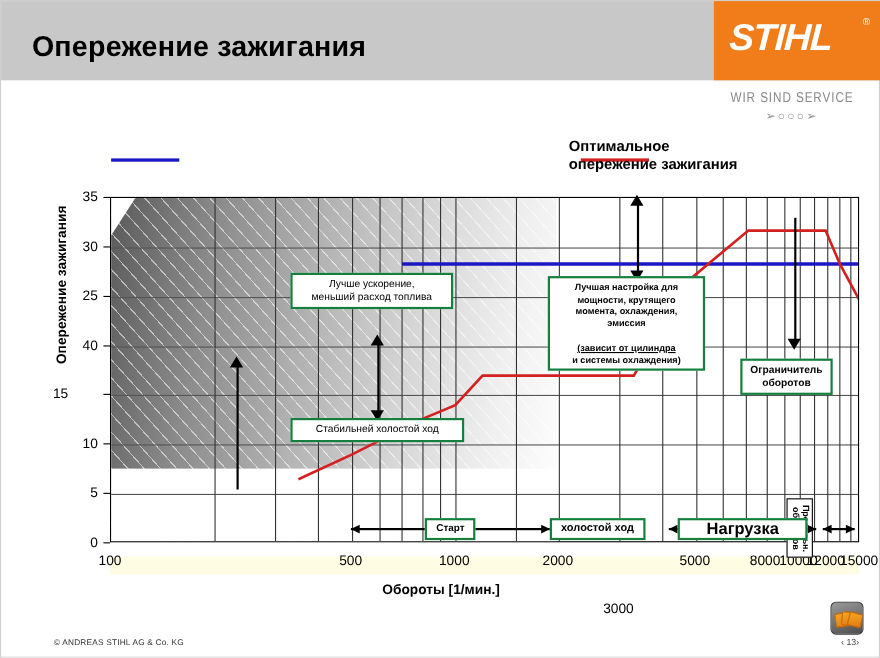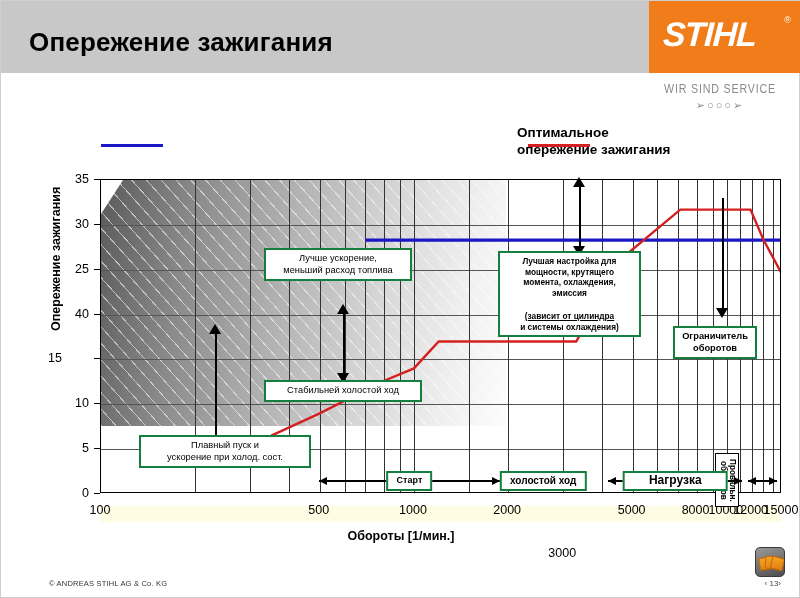--- a/index.html
+++ b/index.html
@@ -182,24 +182,20 @@
   <div class="atri aup" style="left:336px;top:303px;"></div>
   <div class="atri adn" style="left:336px;top:372px;"></div>
 
   <div class="aline" style="left:578px;top:185px;height:62px;"></div>
   <div class="atri aup" style="left:572px;top:176px;"></div>
   <div class="atri adn" style="left:572px;top:245px;"></div>
 
   <div class="aline" style="left:721px;top:197px;height:112px;"></div>
   <div class="atri adn" style="left:715px;top:307px;"></div>
 
-  <div class="cbox" style="left:138px;top:434px;width:172px;">
-    <div>Плавный пуск и</div>
-    <div>ускорение при  холод. сост.</div>
-  </div>
 
   <div class="cbox" style="left:263px;top:247px;width:148px;">
     <div>Лучше ускорение,</div>
     <div>меньший расход топлива</div>
   </div>
 
   <div class="cbox" style="left:263px;top:379px;width:158px;">
     <div>Стабильней холостой ход</div>
   </div>
 
@@ -232,21 +228,21 @@
       <div class="rng" style="left: 506.153px; width: 72.1182px; top: 474px;">
         <div class="bar"></div>
         <div class="ah al"></div>
         <div class="ah ar"></div>
         <div class="cbox b" style="left: 50%; top: -4px; transform: translateX(-50%); white-space: nowrap; font-size: 10px; padding: 2px 8px;">холостой ход</div>
       </div>
       <div class="rng" style="left: 606.99px; width: 134.514px; top: 474px;">
         <div class="bar"></div>
         <div class="ah al"></div>
         <div class="ah ar"></div>
-        <div class="cbox b" style="left: 50%; top: -4px; transform: translateX(-50%); white-space: nowrap; font-size: 12px; padding: 2px 24px;">Нагрузка</div>
+        <div class="cbox b" style="left: 50%; top: -4px; transform: translateX(-50%); white-space: nowrap; font-size: 15px; padding: 2px 24px;">Нагрузка</div>
       </div>
       <div class="rng" style="left: 747.388px; width: 28.9384px; top: 474px;">
         <div class="bar"></div>
         <div class="ah al"></div>
         <div class="ah ar"></div>
       </div>
     </div>
 
   <div class="foot-cr">© ANDREAS STIHL  AG &amp; Co. KG</div>
   <div class="foot-pg">‹ 13›</div>

